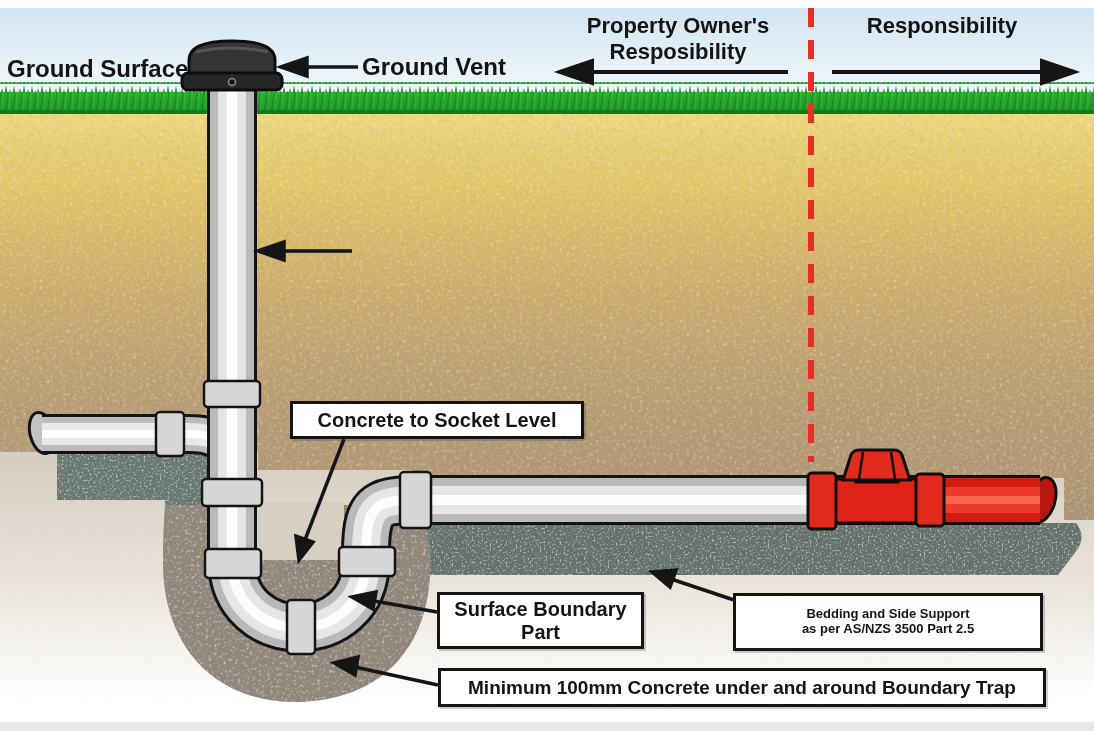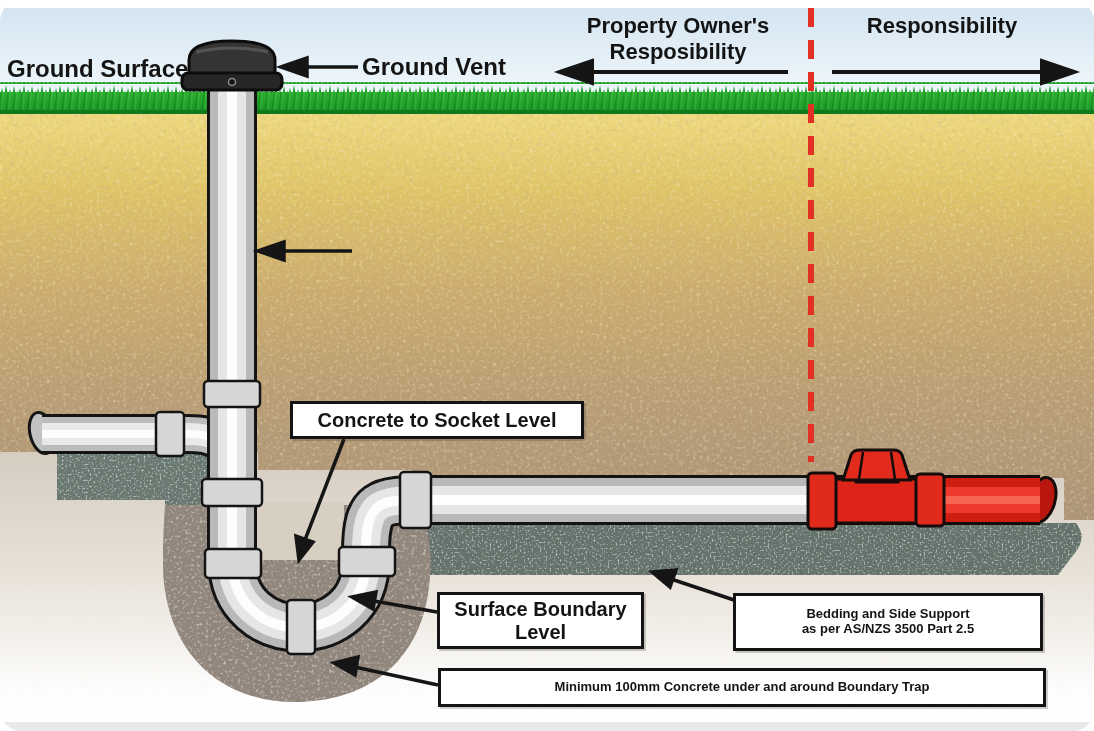--- a/index.html
+++ b/index.html
@@ -1,18 +1,18 @@
 <!DOCTYPE html>
 <html><head>
 <meta charset="utf-8">
 <style>
   html,body{margin:0;padding:0;background:#fff;}
   .canvas{
     position:relative;width:1094px;height:731px;overflow:hidden;background:#fff;
-    font-family:"Liberation Sans","DejaVu Sans",sans-serif;color:#141414;border-radius:21px;
+    font-family:"Liberation Sans","DejaVu Sans",sans-serif;color:#141414;
   }
   .canvas svg{position:absolute;left:0;top:0;}
   .lbl{position:absolute;font-weight:bold;line-height:1.12;white-space:nowrap;}
   .box{
     position:absolute;background:#fff;border:3px solid #141414;
     display:flex;flex-direction:column;align-items:center;justify-content:center;
     text-align:center;font-weight:bold;line-height:1.15;
     box-shadow:2px 2px 0 rgba(60,60,60,.25);box-sizing:border-box;
   }
   .box span{display:block;white-space:nowrap;}
@@ -232,25 +232,25 @@
 <div class="lbl" style="left:362px;top:54px;font-size:24px;">Ground Vent</div>
 <div class="lbl" style="left:7px;top:56px;font-size:24px;">Ground Surface</div>
 
 
 <div class="box" style="left:290px;top:401px;width:294px;height:38px;font-size:20px;">
   <span>Concrete to Socket Level</span>
 </div>
 
 <div class="box" style="left:437px;top:592px;width:207px;height:57px;font-size:20px;">
   <span>Surface Boundary</span>
-  <span>Level</span>
+  <span>Part</span>
 </div>
 
 <div class="box" style="left:733px;top:593px;width:310px;height:58px;font-size:13px;">
   <span>Bedding and Side Support</span>
   <span>as per AS/NZS 3500 Part 2.5</span>
 </div>
 
-<div class="box" style="left:438px;top:668px;width:608px;height:39px;font-size:13px;">
+<div class="box" style="left:438px;top:668px;width:608px;height:39px;font-size:19px;">
   <span>Minimum 100mm Concrete under and around Boundary Trap</span>
 </div>
 
 </div>
 
 </body></html>

